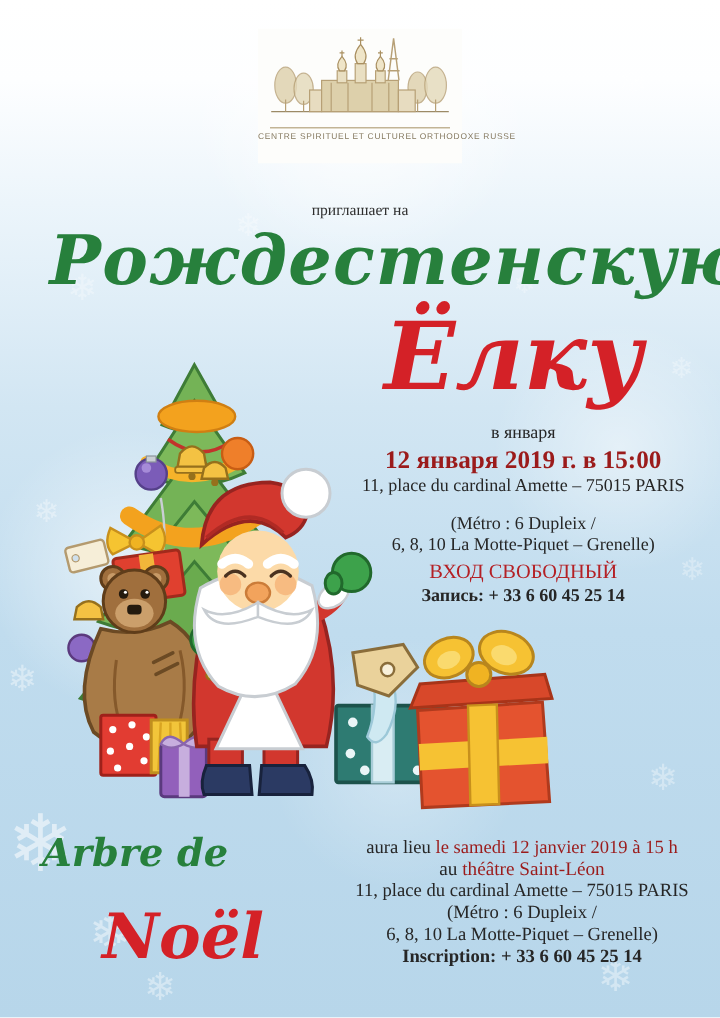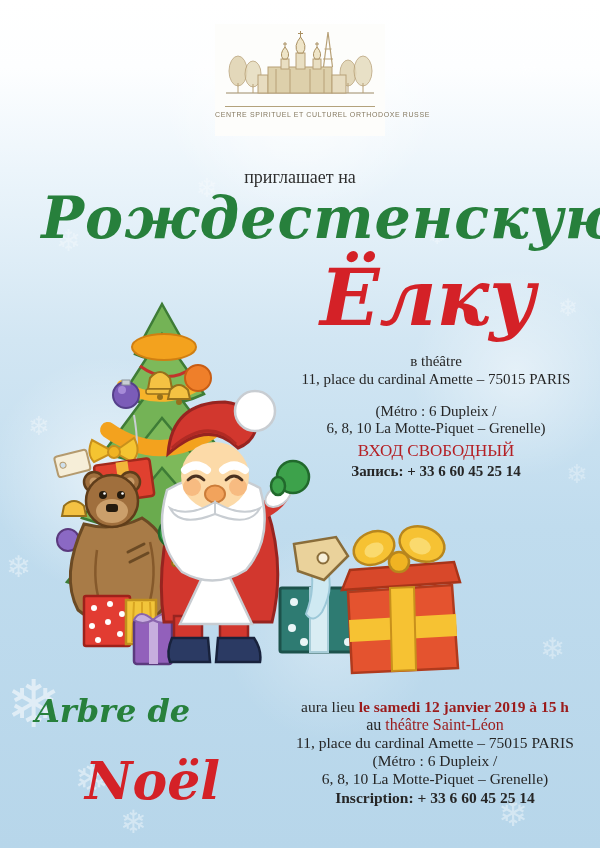--- a/index.html
+++ b/index.html
@@ -18,21 +18,21 @@
   .logo{position:absolute; left:215px; top:24px; width:170px; height:112px;
         background:rgba(253,253,251,.92); text-align:center;}
   .logo svg{display:block; margin:2px auto 0;}
   .logo-sep{width:150px; height:1px; background:#b3a27c; margin:0 auto;}
   .logo-caption{font-family:"Liberation Sans","DejaVu Sans",sans-serif;
         font-size:7px; letter-spacing:.6px; color:#857960; margin-top:4px; white-space:nowrap;}
   
   .school-line{position:absolute; top:137px; left:0; width:100%; text-align:center;
         font-weight:bold; font-size:17px; color:#8e1b1b;}
   .invites{position:absolute; top:167px; left:0; width:100%; text-align:center;
-        font-size:18px; color:#2e2e2e;}
+        font-size:13px; color:#2e2e2e;}
   .title-ru-1{position:absolute; top:184px; left:0; width:100%; text-align:center;
         font-family:"DejaVu Serif",serif; font-style:italic; font-weight:bold;
         font-size:57px; color:#27803c; letter-spacing:1px;padding-left:32px;}
   .title-ru-2{position:absolute; top:252px; left:320px; width:250px; 
         font-family:"DejaVu Serif",serif; font-style:italic; font-weight:bold;
         font-size:78px; color:#d42127;}
   .info-ru{position:absolute; left:290px; top:353px; width:292px; text-align:center; color:#262626;}
   .info-ru .day{font-size:15px;}
   .info-ru .datetime{font-size:21px; font-weight:bold; color:#9b1b1b; margin-top:1px;}
   .info-ru .venue{font-size:18px; font-weight:bold; margin-top:1px;}
@@ -43,21 +43,21 @@
   .info-ru .free{font-size:17px; font-weight:normal; color:#b42025; margin-top:4px;}
   .info-ru .phone{font-size:15px; font-weight:bold; margin-top:2px;}
   .title-fr-1{position:absolute; top:692px; left:35px; width:260px; text-align:left;
         font-family:"DejaVu Serif",serif; font-style:italic; font-weight:bold;
         font-size:32px; color:#27803c;}
   .title-fr-2{position:absolute; top:750px; left:85px; width:200px; 
         font-family:"DejaVu Serif",serif; font-style:italic; font-weight:bold;
         font-size:52px; color:#d42127;}
   .info-fr{position:absolute; left:283px; top:698px; width:304px; text-align:center; color:#262626;}
   .info-fr .line1{font-size:15.5px;}
-  .info-fr .line1 .red{font-weight:bold; color:#9b1b1b;margin-top:32px;}
+  .info-fr .line1 .red{font-weight:normal; color:#9b1b1b;margin-top:32px;}
   .info-fr .venue{font-size:16px; font-weight:normal;}
   .info-fr .venue .red{color:#9b1b1b;}
   .info-fr .address,.info-fr .metro{font-size:15.5px;}
   .info-fr .free{font-size:16.5px; font-weight:bold; color:#b42025; margin-top:11px;}
   .info-fr .phone{font-size:15.5px; font-weight:bold; margin-top:1px;}
   .illustration{position:absolute; left:22px; top:290px;}
 </style>
 </head>
 <body>
 
@@ -120,21 +120,22 @@
     <div class="logo-sep"></div>
     <div class="logo-caption">CENTRE SPIRITUEL ET CULTUREL ORTHODOXE RUSSE</div>
   </div>
 
   <div class="invites">приглашает на</div>
 
   <div class="title-ru-1">Рождестенскую</div>
   <div class="title-ru-2">Ёлку</div>
 
   <div class="info-ru">
-    <div class="day">в théâtre</div>
+    <div class="day">в января</div>
+    <div class="datetime">12 января 2019 г. в 15:00</div>
     <div class="address">11, place du cardinal Amette – 75015 PARIS</div>
     <div class="metro first">(Métro : 6 Dupleix /</div>
     <div class="metro">6, 8, 10 La Motte-Piquet – Grenelle)</div>
     <div class="free">ВХОД СВОБОДНЫЙ</div>
     <div class="phone">Запись: + 33 6 60 45 25 14</div>
   </div>
 
   <svg class="illustration" width="460" height="410" viewBox="0 0 460 410">
 
     <g>

